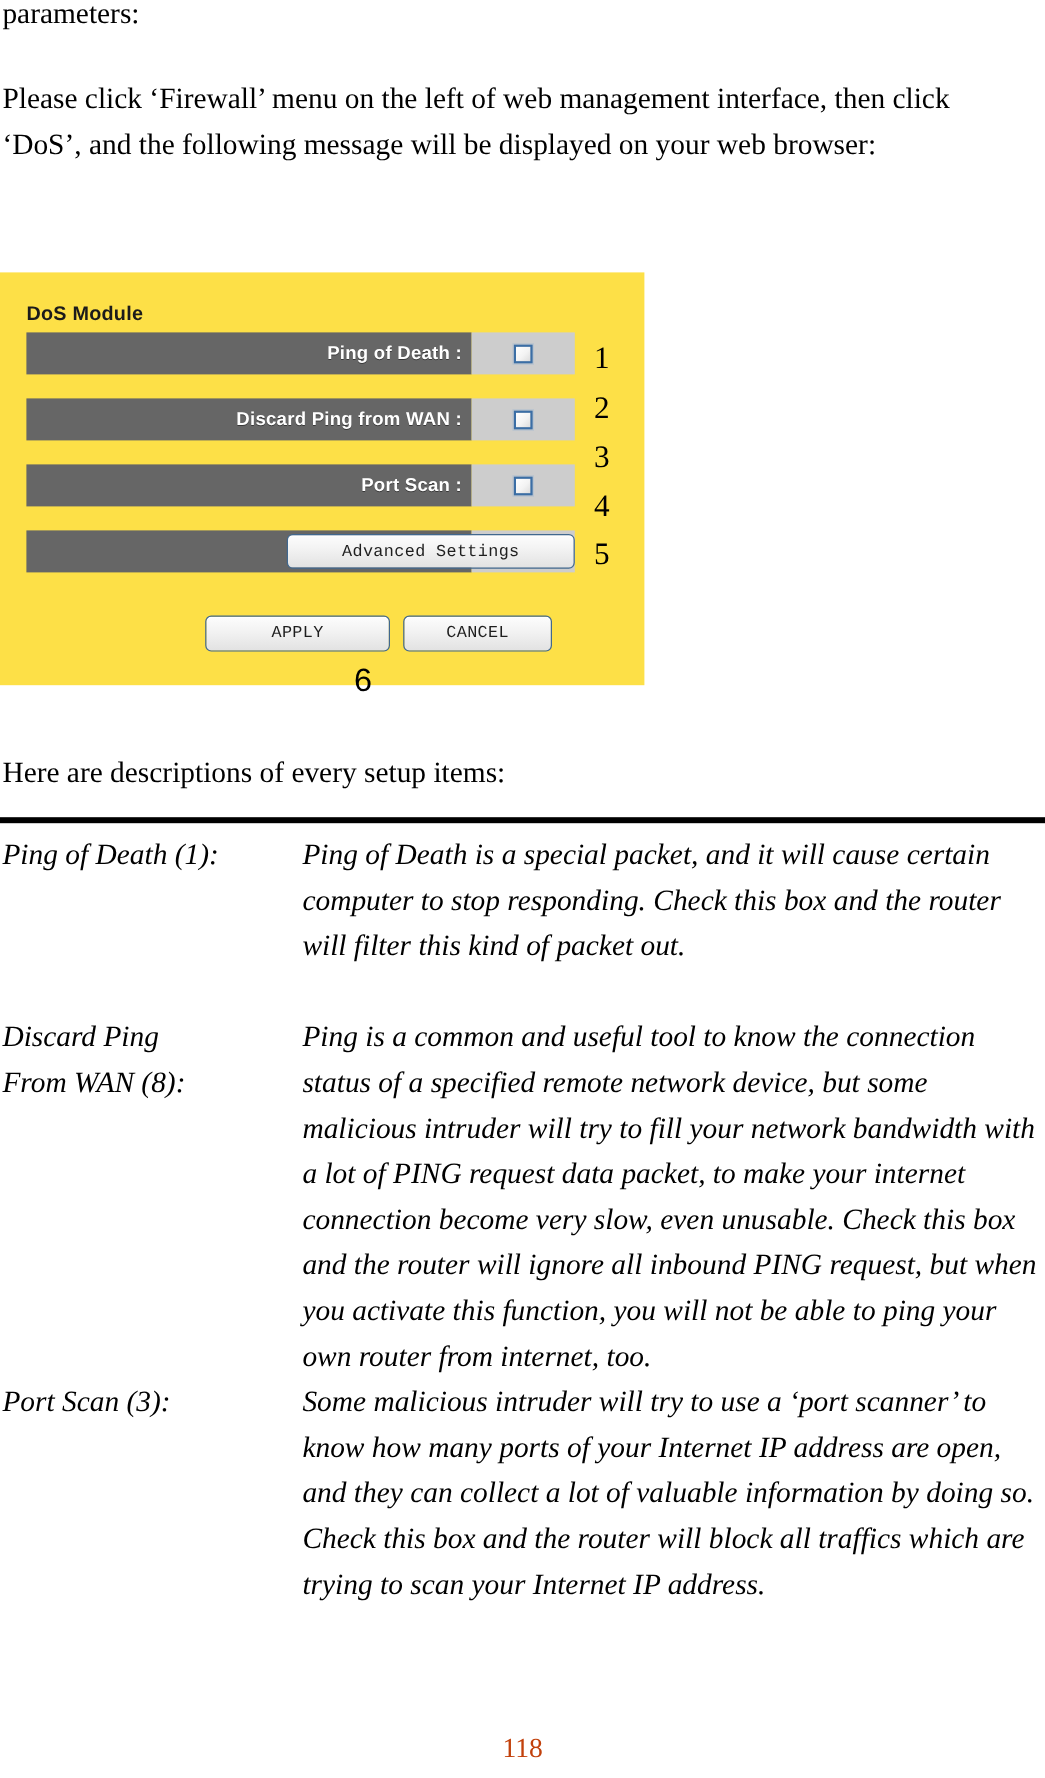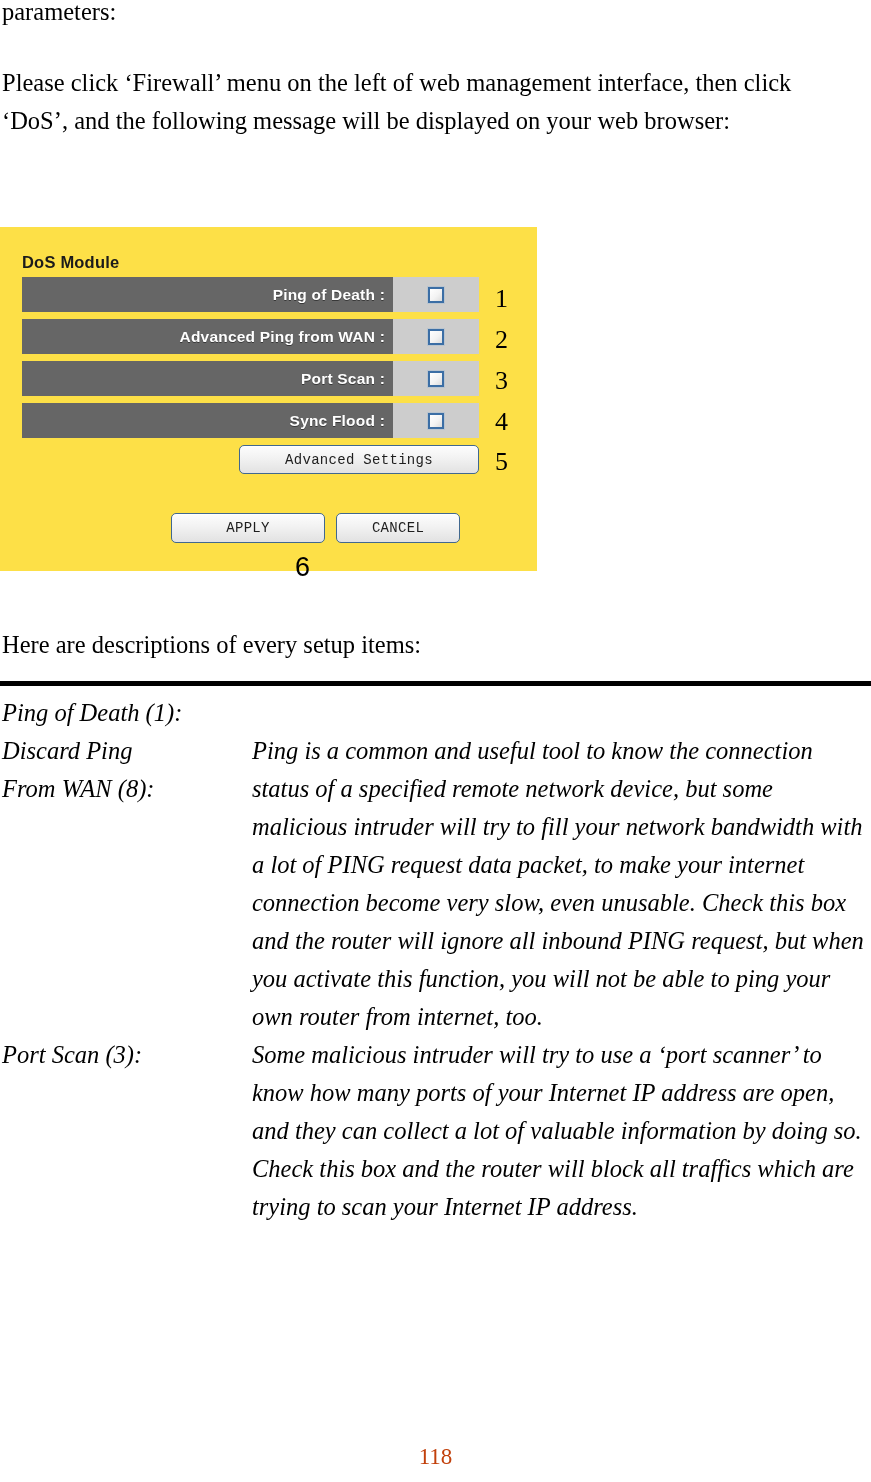--- a/index.html
+++ b/index.html
@@ -63,21 +63,21 @@
 
   #dos-table {
     position: absolute;
     left: 22px;
     top: 50px;
     width: 457px;
   }
   .dos-row {
     position: relative;
     height: 35px;
-    margin-bottom: 7px;
+    margin-bottom: 20px;
     display: flex;
     align-items: stretch;
   }
   .dos-row-label {
     width: 371px;
     background: #666666;
     display: flex;
     align-items: center;
     justify-content: flex-end;
     padding-right: 8px;
@@ -226,21 +226,21 @@
   <div id="dos-table">
 
     <div class="dos-row">
       <div class="dos-row-label">Ping of Death :</div>
       <div class="dos-row-value">
         <span class="dos-checkbox"></span>
       </div>
     </div>
 
     <div class="dos-row">
-      <div class="dos-row-label">Advanced Ping from WAN :</div>
+      <div class="dos-row-label">Discard Ping from WAN :</div>
       <div class="dos-row-value">
         <span class="dos-checkbox"></span>
       </div>
     </div>
 
     <div class="dos-row">
       <div class="dos-row-label">Port Scan :</div>
       <div class="dos-row-value">
         <span class="dos-checkbox"></span>
       </div>
@@ -271,20 +271,21 @@
 <div id="callout-6">6</div>
 
 <div id="para-heredesc" class="doc-para">Here are descriptions of every setup items:</div>
 
 <div id="desc-rule"></div>
 
 <div id="desc-list">
 
   <div class="desc-item">
     <div class="desc-term">Ping of Death (1):</div>
+    <div class="desc-body">Ping of Death is a special packet, and it will cause certain computer to stop responding. Check this box and the router will filter this kind of packet out.</div>
   </div>
 
   <div class="desc-item" style="margin-top:38px;">
     <div class="desc-term">Discard Ping
 From WAN (8):</div>
     <div class="desc-body">Ping is a common and useful tool to know the connection status of a specified remote network device, but some malicious intruder will try to fill your network bandwidth with a lot of PING request data packet, to make your internet connection become very slow, even unusable. Check this box and the router will ignore all inbound PING request, but when you activate this function, you will not be able to ping your own router from internet, too.</div>
   </div>
 
   <div class="desc-item">
     <div class="desc-term">Port Scan (3):</div>

